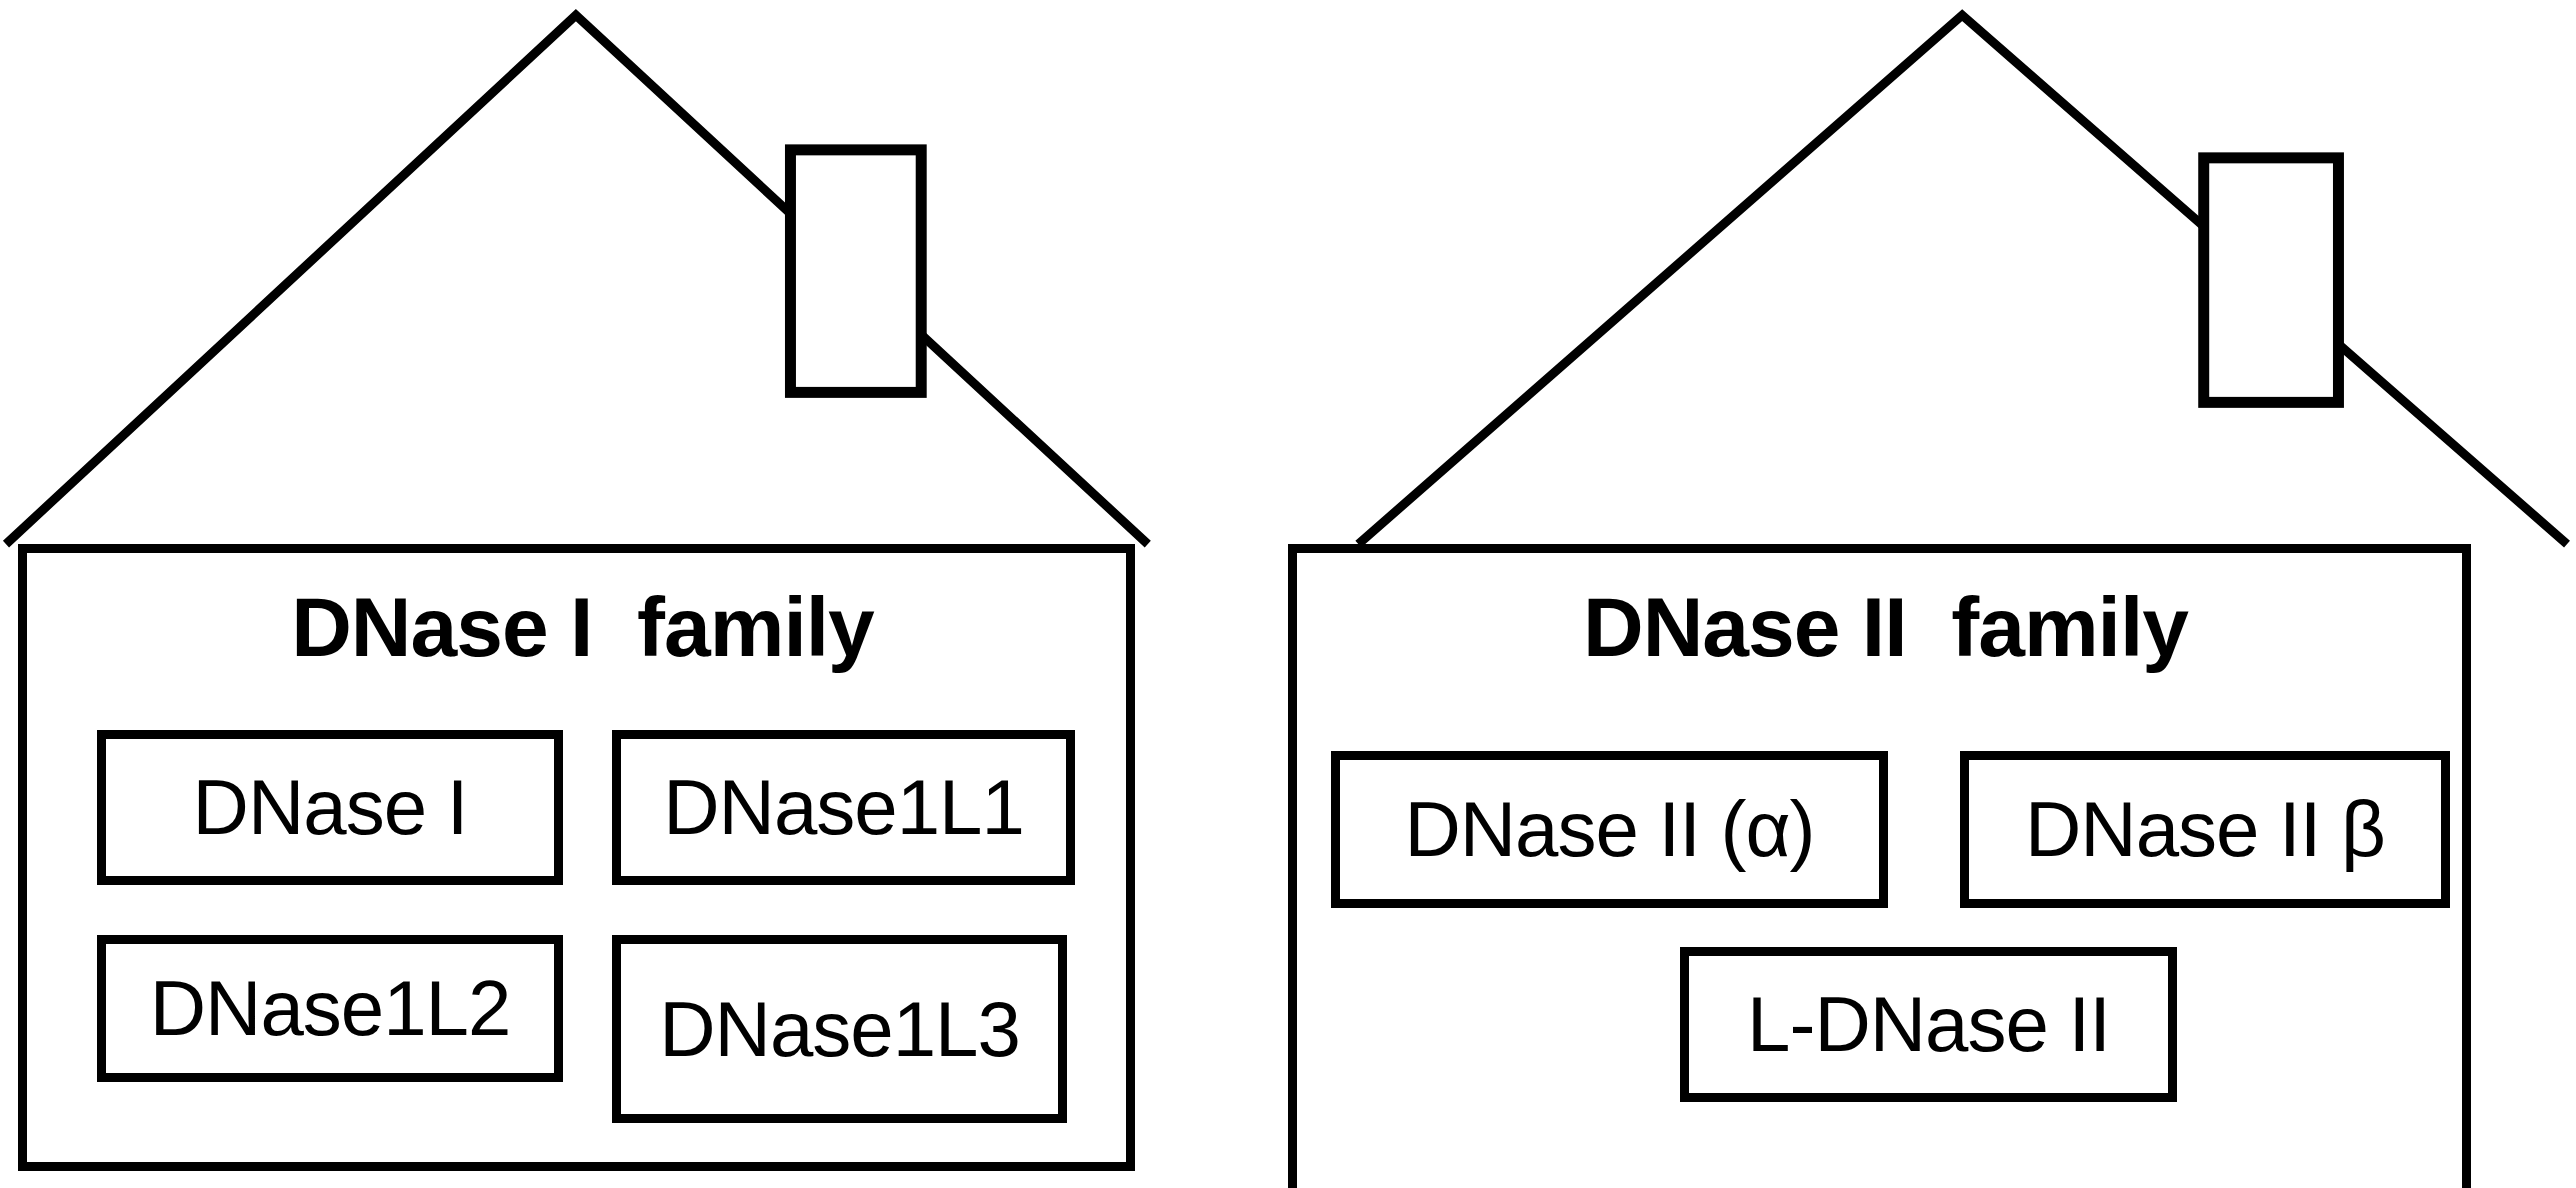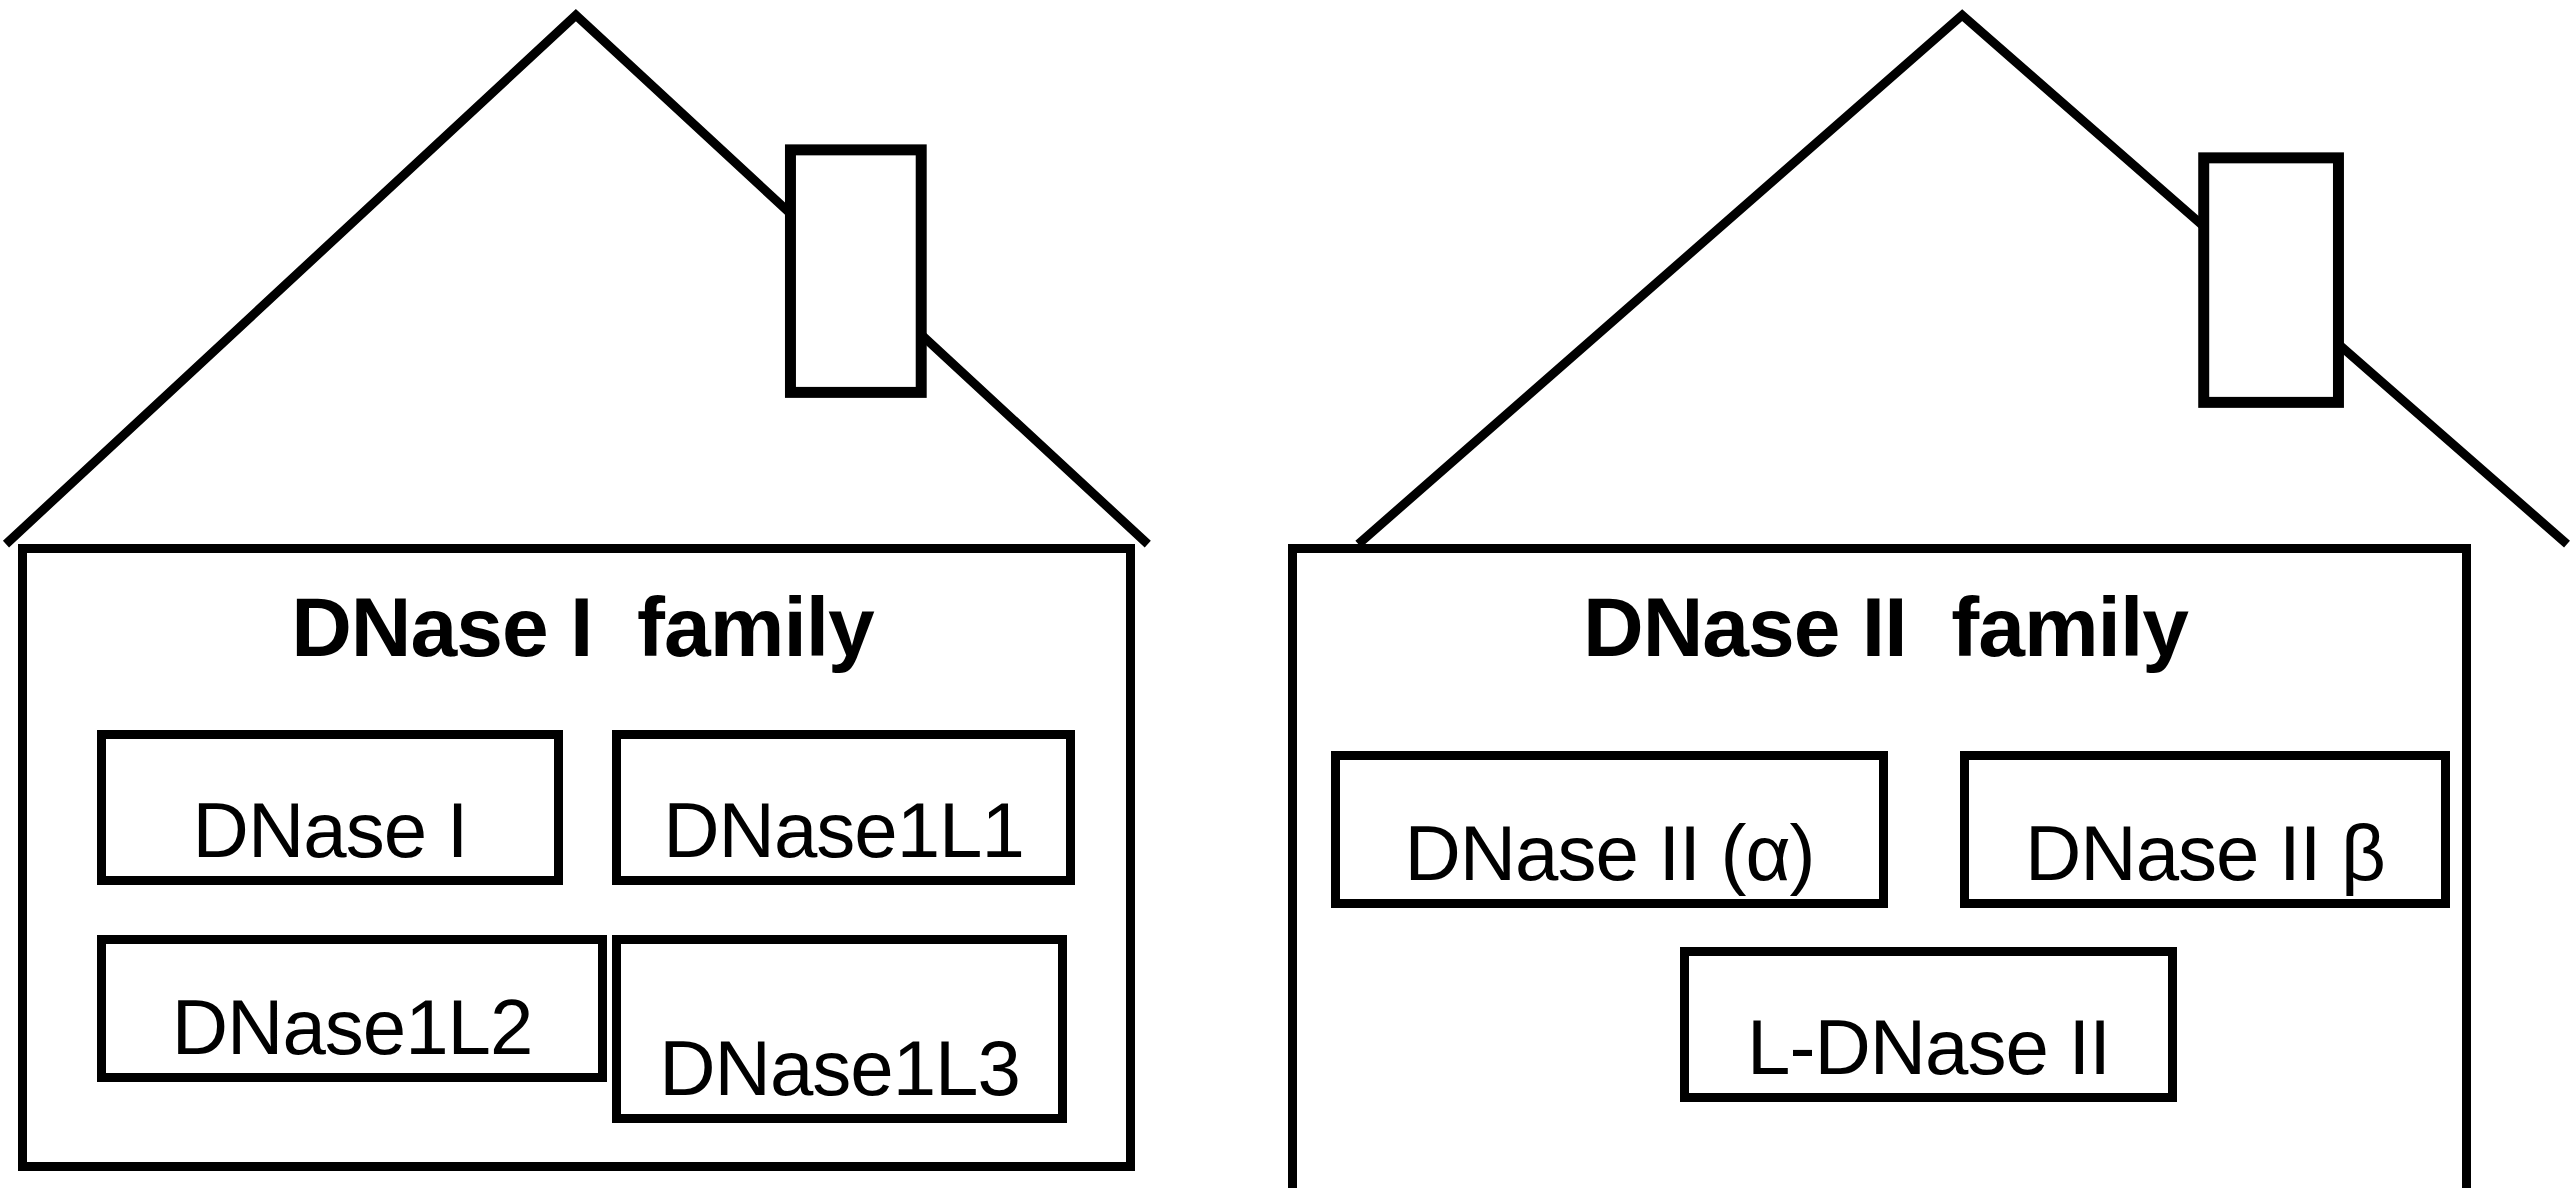--- a/index.html
+++ b/index.html
@@ -43,21 +43,21 @@
     white-space: pre;
     line-height: 1.1;
     margin-left: 12px;
   }
   .member-box {
     position: absolute;
     box-sizing: border-box;
     border: 9px solid #000000;
     background: #ffffff;
     display: flex;
-    align-items: flex-end;
+    align-items: center;
     justify-content: center;
   }
   .member-label {
     font-size: 78px;
     font-weight: 400;
     letter-spacing: -1px;
     white-space: pre;
   }
 </style>
 </head>
@@ -76,21 +76,21 @@
     <div class="house-title">DNase I  family</div>
 
     <div class="member-box" style="left:70px;top:177px;width:466px;height:155px">
       <span class="member-label">DNase I</span>
     </div>
 
     <div class="member-box" style="left:585px;top:177px;width:463px;height:155px">
       <span class="member-label">DNase1L1</span>
     </div>
 
-    <div class="member-box" style="left:70px;top:382px;width:510px;height:147px">
+    <div class="member-box" style="left:70px;top:382px;width:466px;height:147px">
       <span class="member-label">DNase1L2</span>
     </div>
 
     <div class="member-box" style="left:585px;top:382px;width:455px;height:188px">
       <span class="member-label">DNase1L3</span>
     </div>
   </div>
 
   <div class="house-body right">
     <div class="house-title">DNase II  family</div>

